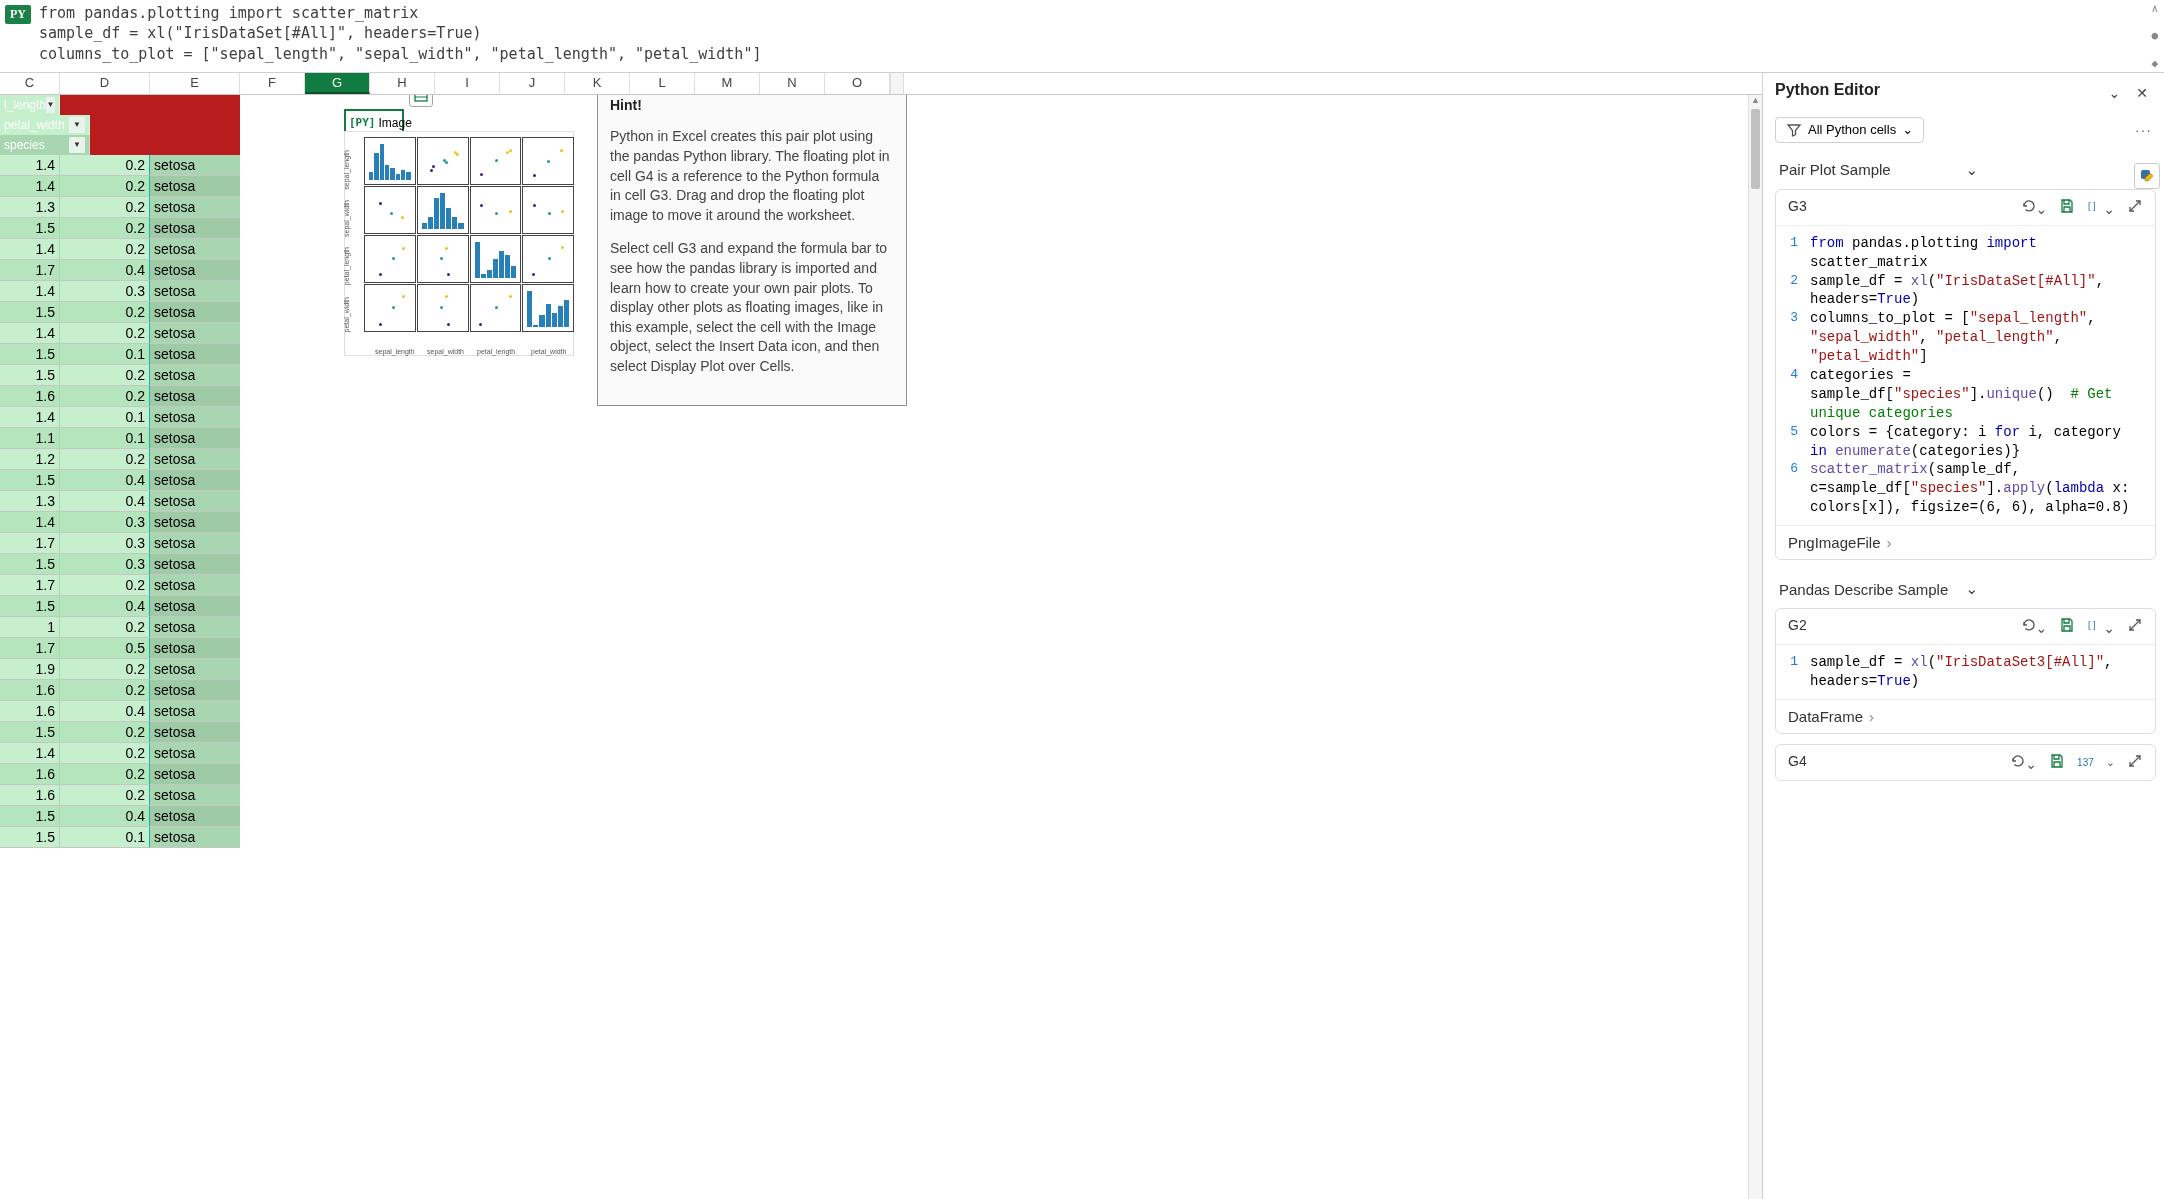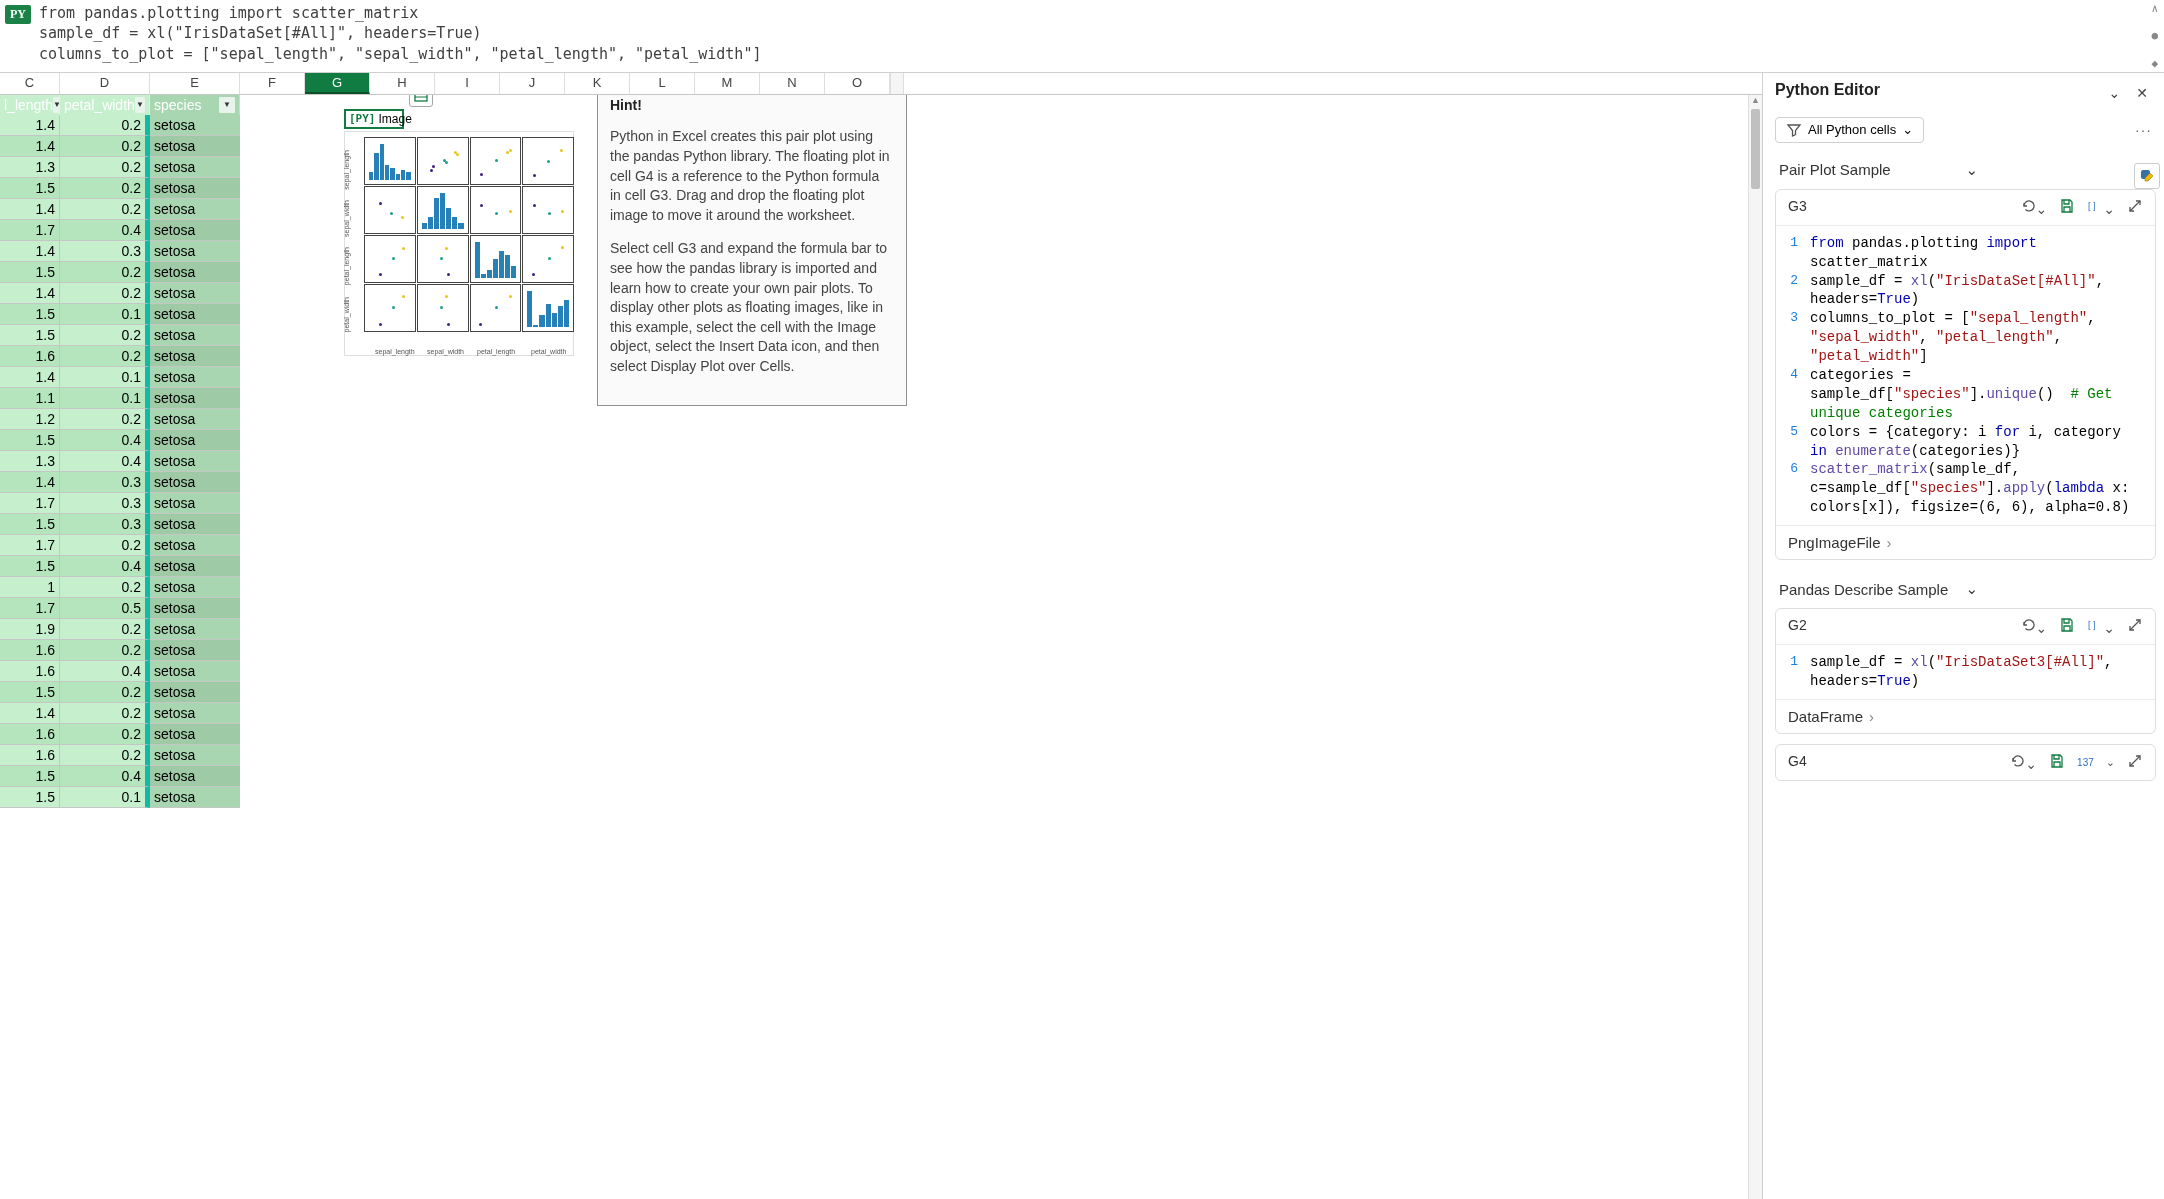--- a/index.html
+++ b/index.html
@@ -21,37 +21,37 @@
 .col-C { width: 60px; }
 .col-D, .col-E { width: 90px; }
 .col-F, .col-H, .col-I, .col-J, .col-K, .col-L, .col-M, .col-N, .col-O { width: 65px; }
 .col-G { width: 65px; background:#107c41; color:#fff; border-bottom:2px solid #0b5027;}
 .vscroll-head { width:14px; background:#f5f5f5; border-left:1px solid #dedede;}
 
 .grid-body { position:relative; flex:1; overflow:hidden;}
 
 
 .data-table { position:absolute; left:0; top:0; }
-.th-row { display:flex; background:#b91c1c; color:#fff; font-size:14px;}
+.th-row { display:flex; background:#b91c1c; color:#fff; font-size:12px;flex-direction:column;}
 .th-row div { padding: 2px 4px; border-right:1px solid rgba(255,255,255,0.3); position:relative; display:flex; align-items:center; justify-content:space-between;}
 .th-row .filter-icon { width:16px; height:16px; background:#e8f3ec; border-radius:1px; display:flex; align-items:center; justify-content:center; color:#333; font-size:8px;}
 .th-row .filter-icon::after { content:"▼"; color:#333;}
 .td-row { display:flex; font-size:14px; }
 .td-row div { padding: 2px 4px; border-bottom:1px solid #c6c6c6; text-align:right;}
 .td-row .c-species { text-align:left; }
 .c-len { width:60px; background:#c6efce;}
 .td-row .c-len{border-right:1px solid #a8d7b1;}
 .c-wid { width:90px; background:#c6efce;}
-.td-row .c-wid{border-right:5px solid #14b8a6;}
+.td-row .c-wid{border-right:1px solid #14b8a6;}
 .c-species { width:90px; background:#a8d6b1;}
 .alt .c-len, .alt .c-wid { background:#b4e5bd;}
 .alt .c-species { background:#9ecaa6;}
 
 
-.g-cell-box { position:absolute; left:344px; top:14px; width:60px; height:20px; border:2px solid #107c41; background:#fff; display:flex; align-items:center; gap:3px; font-size:12px; padding:4px 3px;}
+.g-cell-box { position:absolute; left:344px; top:14px; width:60px; height:20px; border:2px solid #107c41; background:#fff; display:flex; align-items:center; gap:3px; font-size:12px; padding:12px 3px;}
 .py-mini { font-family:Consolas, monospace; font-size:11px; color:#107c41; font-weight:bold;}
 .insert-data-btn { position:absolute; left:409px; top:-12px; width:24px; height:24px; border:1px solid #a5a5a5; background:#fff; border-radius:3px; display:flex; align-items:center; justify-content:center;}
 
 
 .plot-img { position:absolute; left:344px; top:36px; width:230px; height:225px; background:#fff; border:1px solid #dedede; padding:5px;}
 .plot-grid { display:grid; grid-template-columns: repeat(4,1fr); grid-template-rows: repeat(4,1fr); gap:1px; width:210px; height:195px; margin-left:14px;}
 .plot-cell { border:1px solid #444; position:relative; overflow:hidden;}
 .sc-dots { position:absolute; inset:3px; }
 .sc-dots span { position:absolute; width:3px; height:3px; border-radius:50%;}
 .dot-b{background:#3e1f82;}

